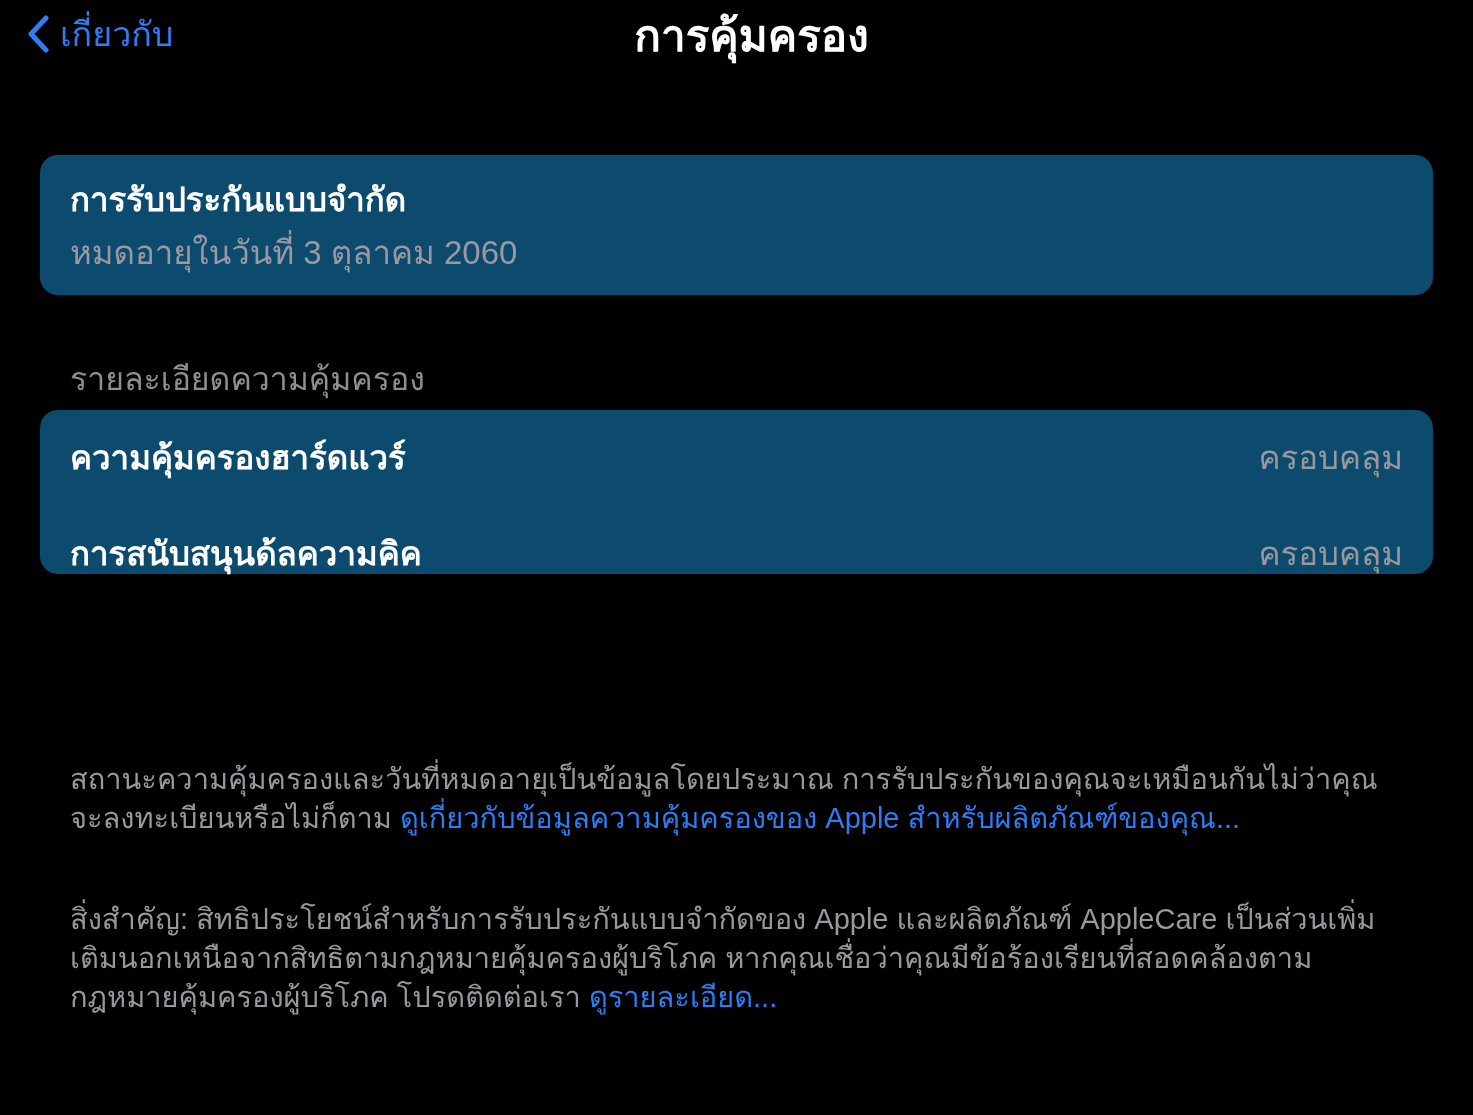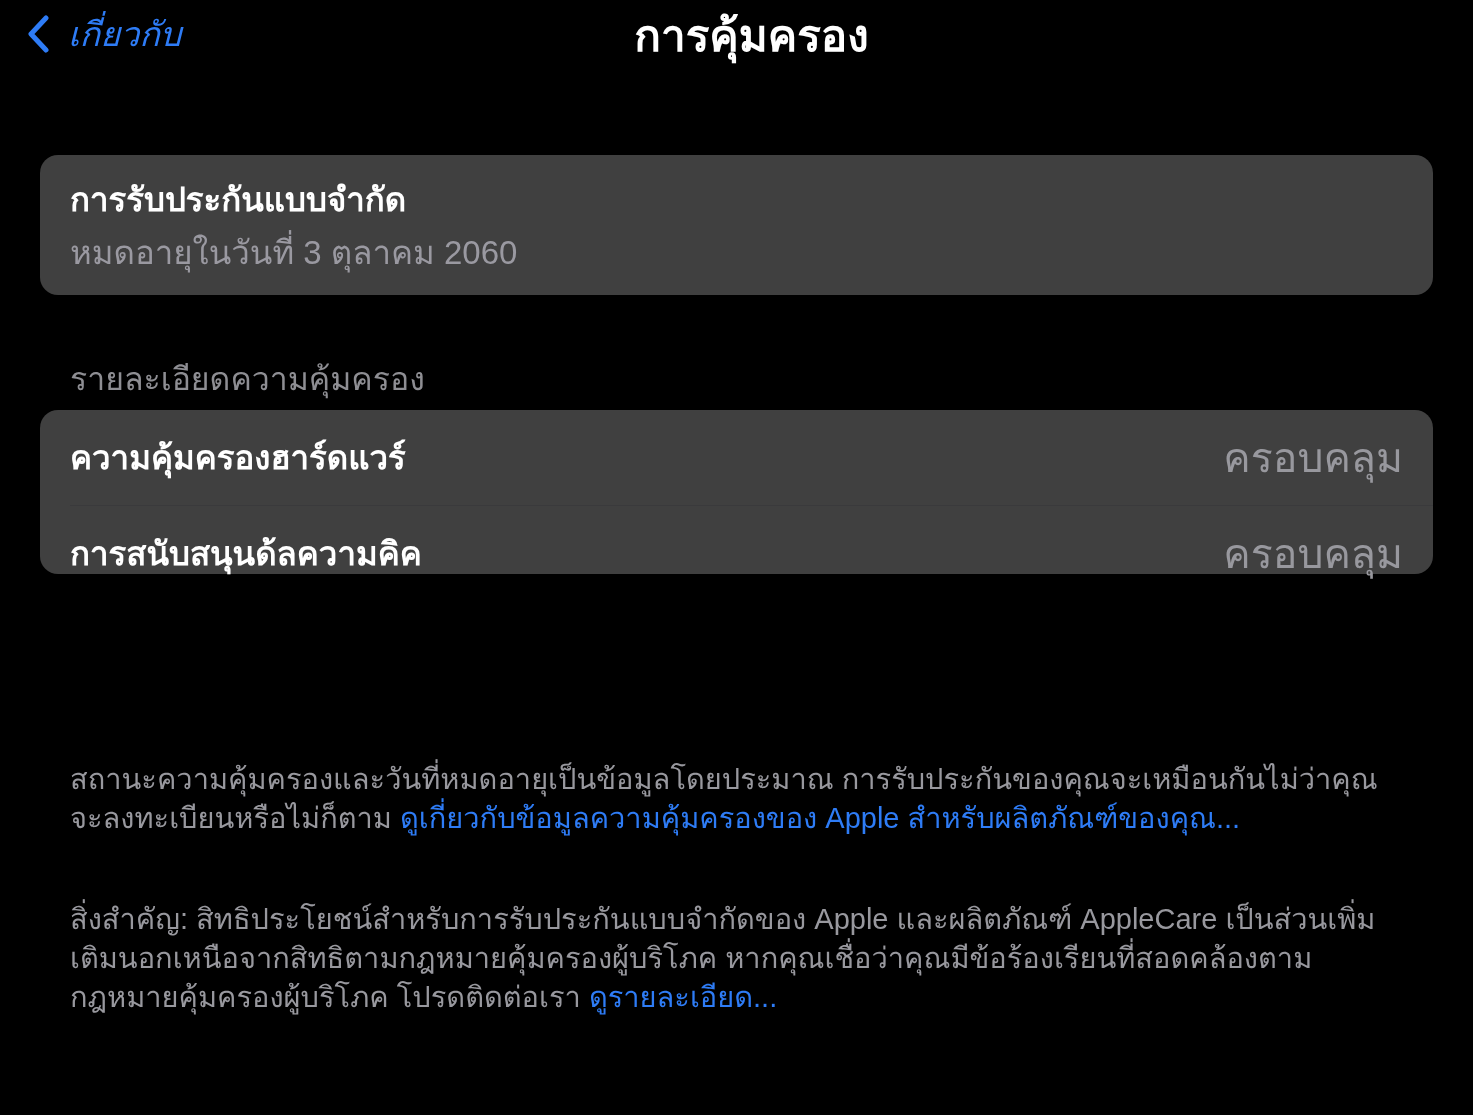--- a/index.html
+++ b/index.html
@@ -3,52 +3,52 @@
 <meta charset="utf-8">
 <style>
   * { margin: 0; padding: 0; box-sizing: border-box; }
   html, body { width: 1473px; height: 1115px; background: #000; overflow: hidden; }
   body { font-family: "Liberation Sans", "DejaVu Sans", sans-serif; }
   .page { position: relative; width: 1473px; height: 1115px; background: #000; }
 
   
   .nav-back {
     position: absolute; top: 12px; left: 26px;
-    display: flex; align-items: center; gap: 18px;
-    color: #2e7cf6; cursor: pointer; font-style: italic;
+    display: flex; align-items: center; gap: 10px;
+    color: #2e7cf6; cursor: pointer;
   }
   .nav-back .chev { width: 24px; height: 38px; display: block; }
   .nav-back .back-label { font-size: 34px; line-height: 44px; color: #2e7cf6; }
   .nav-title {
     position: absolute; top: 14px; left: 0; right: 0;
     text-align: center; color: #ffffff;
     font-size: 44px; font-weight: 700; line-height: 44px; padding-left: 30px;
   }
 
   
   .card {
     position: absolute; left: 40px; right: 40px;
-    background: #404040; border-radius: 18px;
+    background: #0c4a6e; border-radius: 18px;
   }
   .card-warranty { top: 155px; height: 140px; padding: 23px 30px 0 30px; }
   .card-warranty .w-title { font-size: 33px; font-weight: 700; color: #ffffff; line-height: 44px; }
   .card-warranty .w-sub { font-size: 33px; color: #9a99a1; line-height: 44px; margin-top: 9px; }
 
   .section-label {
     position: absolute; top: 362px; left: 70px;
     font-size: 32px; color: #8e8e93; line-height: 34px;
   }
 
   .card-coverage { top: 410px; height: 164px; }
   .cov-row {
     height: 95px; display: flex; align-items: center;
     justify-content: space-between; padding: 0 30px;
   }
   .cov-row .row-label { font-size: 33px; font-weight: 700; color: #ffffff; }
-  .cov-row .row-value { font-size: 41px; color: #98989e; }
+  .cov-row .row-value { font-size: 33px; color: #98989e; }
   .row-sep { height: 1px; background: #3a3a3c; margin-left: 30px; }
 
   
   .footnote {
     position: absolute; left: 70px; right: 70px;
     font-size: 29px; line-height: 39px; color: #98989e;
   }
   .footnote .link { color: #2e7cf6; cursor: pointer; }
   .fn-1 { top: 616px; }
   .fn-2 { top: 760px; }

